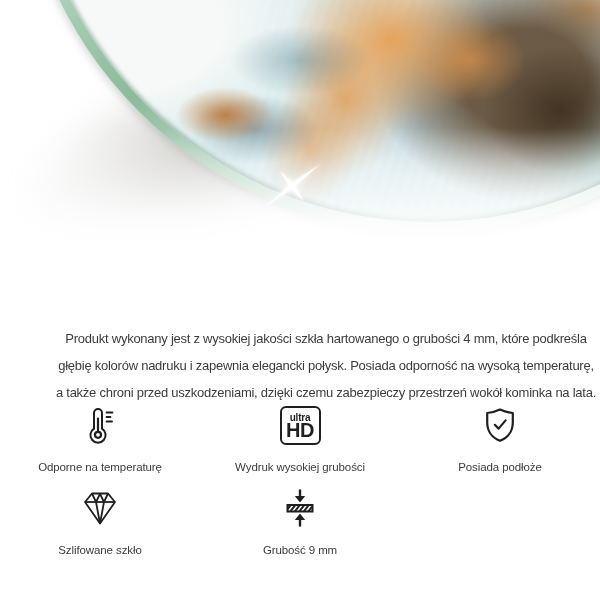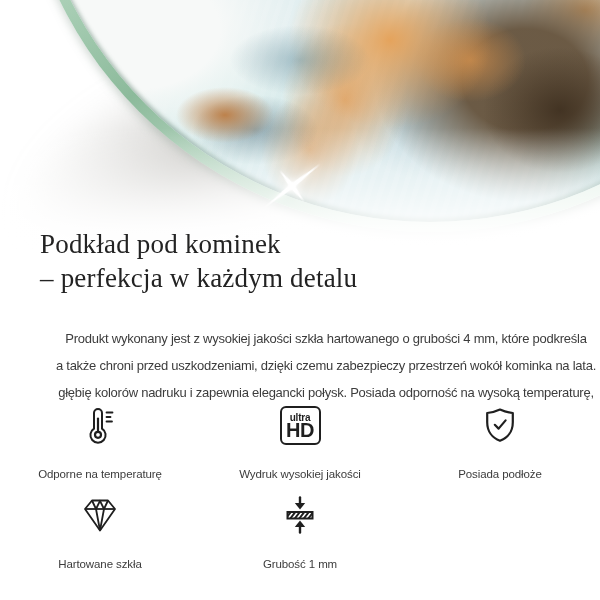--- a/index.html
+++ b/index.html
@@ -49,21 +49,21 @@
   .title span{display:block;}
   .desc{position:absolute;left:40px;top:313px;z-index:10;margin:12px;width:548px;
     font-size:13px;line-height:27px;letter-spacing:-.25px;color:var(--body-text,#3c3c3c);text-align:center;}
   .d-line{display:block;white-space:nowrap;}
 
   
   .features{position:absolute;left:0;top:402px;width:600px;z-index:10;
     display:grid;grid-template-columns:repeat(3,1fr);row-gap:12px;}
   .feature{display:flex;flex-direction:column;align-items:center;}
   .icon-box{height:46px;display:flex;align-items:center;justify-content:center;color:var(--icon,#1f1f1f);}
-  .feature-label{margin-top:20px;font-size:11.5px;letter-spacing:-.1px;color:var(--label-text,#3c3c3c);}
+  .feature-label{margin-top:13px;font-size:11.5px;letter-spacing:-.1px;color:var(--label-text,#3c3c3c);}
   .uhd{width:41px;height:39px;border:2.5px solid currentColor;border-radius:6px;box-sizing:border-box;
     display:flex;flex-direction:column;align-items:center;justify-content:center;font-weight:700;}
   .uhd .u{font-size:10px;line-height:10px;letter-spacing:-.2px;}
   .uhd .h{font-size:20px;line-height:15px;letter-spacing:-.5px;}
   .edges{width:36px;height:36px;margin-top:4px;
     background:repeating-linear-gradient(128deg, currentColor 0 4.5px, transparent 4.5px 7.8px);
     clip-path:polygon(10% 96%, 86% 4%, 86% 96%);}
   svg{display:block;}
 </style>
 </head>
@@ -75,29 +75,25 @@
     <div class="glass-shadow"></div>
     <div class="glass-rim"></div>
     <div class="marble"></div>
     <svg class="sparkle" width="80" height="80" viewBox="0 0 80 80">
       <path d="M40 20 L42.5 37.5 L76 40 L42.5 42.5 L40 60 L37.5 42.5 L4 40 L37.5 37.5 Z" fill="#ffffff"></path>
       <circle cx="40" cy="40" r="3.5" fill="#ffffff"></circle>
     </svg>
     <div class="hero-fade"></div>
   </div>
 
-  <h1 class="title">
-    <span>Podkład pod kominek</span>
-    <span>– perfekcja w każdym detalu</span>
-  </h1>
 
   <p class="desc">
     <span class="d-line">Produkt wykonany jest z wysokiej jakości szkła hartowanego o grubości 4 mm, które podkreśla</span>
+    <span class="d-line">głębię kolorów nadruku i zapewnia elegancki połysk. Posiada odporność na wysoką temperaturę,</span>
     <span class="d-line">a także chroni przed uszkodzeniami, dzięki czemu zabezpieczy przestrzeń wokół kominka na lata.</span>
-    <span class="d-line">głębię kolorów nadruku i zapewnia elegancki połysk. Posiada odporność na wysoką temperaturę,</span>
   </p>
 
   <div class="features">
 
     <div class="feature">
       <div class="icon-box">
         <svg width="40" height="40" viewBox="0 0 40 40" fill="none" stroke="currentColor" stroke-width="2" stroke-linecap="round">
           <path d="M14 23.6 A7.6 7.6 0 1 0 22 23.6 L22 8 A4 4 0 0 0 14 8 Z"></path>
           <circle cx="18" cy="29.8" r="3" stroke-width="2.2"></circle>
           <path d="M18 25.8 V13.5" stroke-width="2.2"></path>
@@ -107,21 +103,21 @@
       <div class="feature-label">Odporne na temperaturę</div>
     </div>
 
     <div class="feature">
       <div class="icon-box">
         <div class="uhd">
           <span class="u">ultra</span>
           <span class="h">HD</span>
         </div>
       </div>
-      <div class="feature-label">Wydruk wysokiej jakości</div>
+      <div class="feature-label">Wydruk wysokiej grubości</div>
     </div>
 
     <div class="feature">
       <div class="icon-box">
         <svg width="40" height="40" viewBox="0 0 40 40" fill="none" stroke="currentColor" stroke-width="2.2" stroke-linecap="round" stroke-linejoin="round">
           <path d="M20 4.5 C23.8 6.3 28.6 7.6 32.8 8 L32.8 17.2 C32.8 26.4 27.5 33.1 20 35.8 C12.5 33.1 7.2 26.4 7.2 17.2 L7.2 8 C11.4 7.6 16.2 6.3 20 4.5 Z"></path>
           <path d="M14.8 19.8 L18.6 23.6 L25.6 15.4"></path>
         </svg>
       </div>
       <div class="feature-label">Posiada podłoże</div>
@@ -129,21 +125,21 @@
 
     <div class="feature">
       <div class="icon-box">
         <svg width="40" height="40" viewBox="0 0 40 40" fill="none" stroke="currentColor" stroke-width="1.8" stroke-linejoin="round">
           <path d="M5 14 L12 5.5 L28 5.5 L35 14 L20 35.5 Z"></path>
           <path d="M5 14 H35"></path>
           <path d="M12 5.5 L16 14 L20 5.8 L24 14 L28 5.5"></path>
           <path d="M16 14 L20 35.5 M24 14 L20 35.5"></path>
         </svg>
       </div>
-      <div class="feature-label">Hartowane szkła</div>
+      <div class="feature-label">Szlifowane szkło</div>
     </div>
 
 
     <div class="feature">
       <div class="icon-box">
         <svg width="40" height="40" viewBox="0 0 40 40">
           <g stroke="currentColor" fill="none" stroke-width="2.4" stroke-linecap="round">
             <path d="M20 2.5 V8"></path>
             <path d="M20 32 V37.5"></path>
           </g>
@@ -151,17 +147,17 @@
           <polygon points="14.8,32 25.2,32 20,25.4" fill="currentColor"></polygon>
           <clipPath id="barclip">
               <rect x="7.5" y="17" width="25" height="6.5"></rect>
             </clipPath>
           <rect x="7.5" y="17" width="25" height="6.5" fill="none" stroke="currentColor" stroke-width="2"></rect>
           <g clip-path="url(#barclip)" stroke="currentColor" stroke-width="2">
             <path d="M5 24.5 L12 15.5 M9.5 24.5 L16.5 15.5 M14 24.5 L21 15.5 M18.5 24.5 L25.5 15.5 M23 24.5 L30 15.5 M27.5 24.5 L34.5 15.5"></path>
           </g>
         </svg>
       </div>
-      <div class="feature-label">Grubość 1 mm</div>
+      <div class="feature-label">Grubość 9 mm</div>
     </div>
 
   </div>
 </div>
 
 </body></html>

